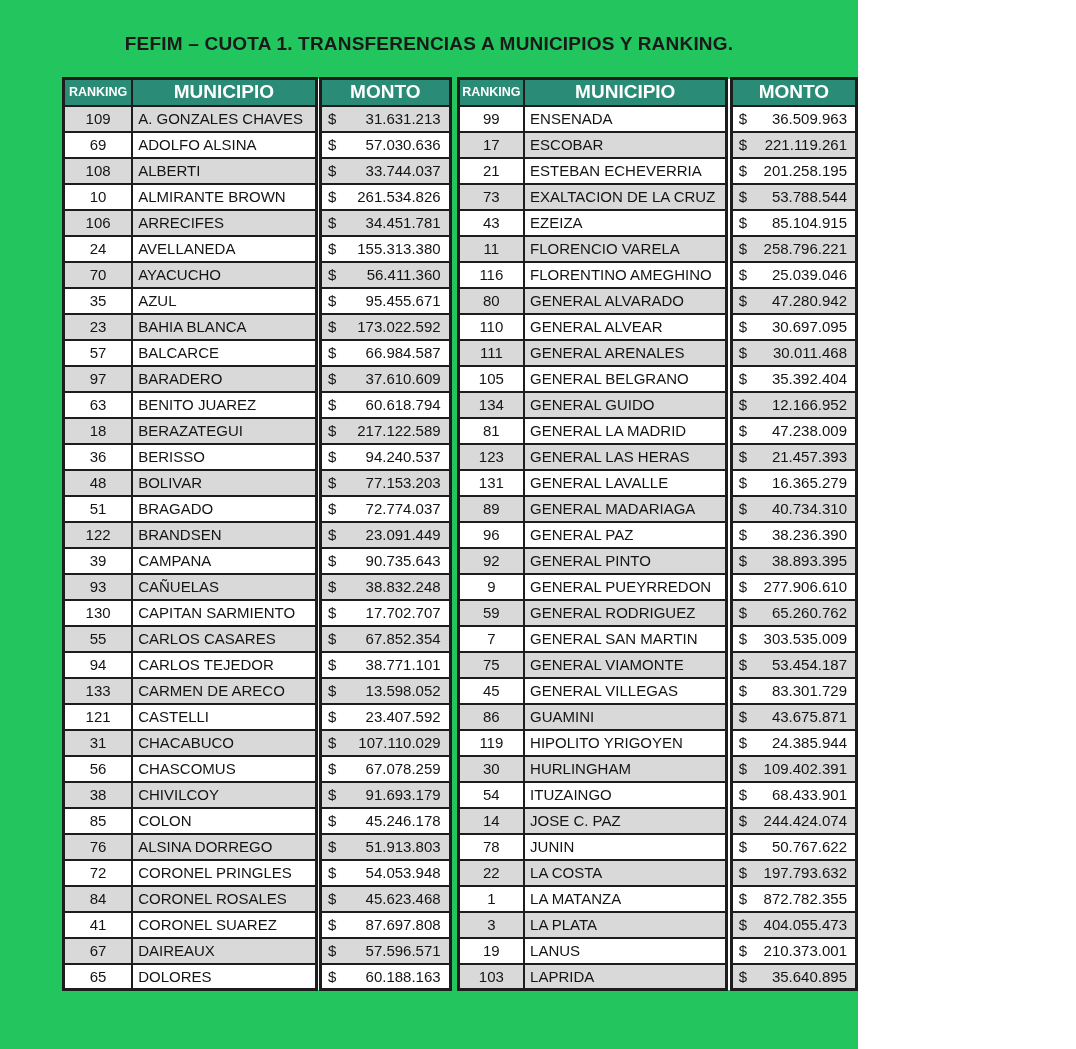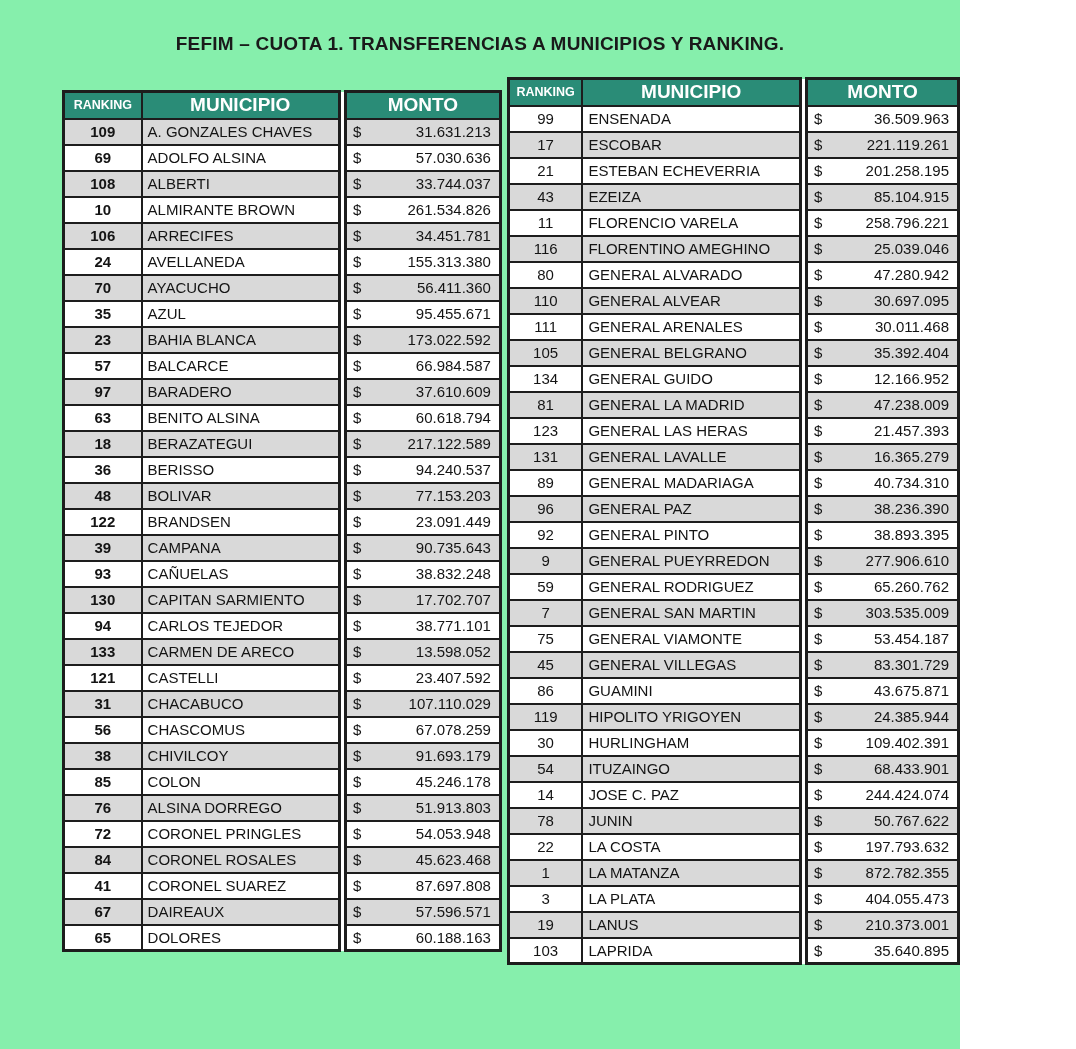--- a/index.html
+++ b/index.html
@@ -5,21 +5,21 @@
   :root{
     --hdr:#2A8C77;
     --hdr-text:#FFFFFF;
     --shade:#D9D9D9;
     --border:#1D1D1D;
     --text:#141414;
   }
   *{margin:0;padding:0;box-sizing:border-box;}
   body{background:#fff;}
   .page{
-    width:960px;height:1049px;background:#86efac;position:relative;
+    width:858px;height:1049px;background:#22c55e;position:relative;
     font-family:"Liberation Sans", sans-serif;color:var(--text);
   }
   .title{
     padding-top:33px;text-align:center;font-weight:bold;font-size:19px;
     color:#1A1A1A;letter-spacing:0.2px;
   }
   .tables-wrap{
     display:flex;gap:5px;margin:22px 0 0 62px;align-items:center;
   }
   table.tblock{border-collapse:collapse;table-layout:fixed;}
@@ -42,21 +42,21 @@
   .tblock td.ranking{text-align:center;}
   .tblock td.municipio{text-align:left;padding-left:5px;}
   .monto-inner{
     display:flex;justify-content:space-between;align-items:center;
     padding:0 8px 0 6px;height:100%;
   }
   
   .shade-a tbody tr:nth-child(odd) td:not(.gap){background:var(--shade);}
   .shade-b tbody tr:nth-child(even) td:not(.gap){background:var(--shade);}
   
-  .rank-bold tbody td.ranking{font-weight:bold;}
+  .rank-bold tbody td.ranking{font-weight:normal;}
 </style>
 </head>
 <body>
 
 <div class="page">
   <div class="title">FEFIM – CUOTA 1. TRANSFERENCIAS A MUNICIPIOS Y RANKING.</div>
 
   <div class="tables-wrap">
 
     <table class="tblock shade-a rank-bold">
@@ -191,21 +191,21 @@
             <td class="gap"></td>
             <td class="monto">
               <div class="monto-inner">
                 <span>$</span>
                 <span>37.610.609</span>
               </div>
             </td>
           </tr>
           <tr>
             <td class="ranking">63</td>
-            <td class="municipio">BENITO ALSINA</td>
+            <td class="municipio">BENITO JUAREZ</td>
             <td class="gap"></td>
             <td class="monto">
               <div class="monto-inner">
                 <span>$</span>
                 <span>60.618.794</span>
               </div>
             </td>
           </tr>
           <tr>
             <td class="ranking">18</td>
@@ -234,20 +234,31 @@
             <td class="municipio">BOLIVAR</td>
             <td class="gap"></td>
             <td class="monto">
               <div class="monto-inner">
                 <span>$</span>
                 <span>77.153.203</span>
               </div>
             </td>
           </tr>
           <tr>
+            <td class="ranking">51</td>
+            <td class="municipio">BRAGADO</td>
+            <td class="gap"></td>
+            <td class="monto">
+              <div class="monto-inner">
+                <span>$</span>
+                <span>72.774.037</span>
+              </div>
+            </td>
+          </tr>
+          <tr>
             <td class="ranking">122</td>
             <td class="municipio">BRANDSEN</td>
             <td class="gap"></td>
             <td class="monto">
               <div class="monto-inner">
                 <span>$</span>
                 <span>23.091.449</span>
               </div>
             </td>
           </tr>
@@ -274,20 +285,31 @@
             </td>
           </tr>
           <tr>
             <td class="ranking">130</td>
             <td class="municipio">CAPITAN SARMIENTO</td>
             <td class="gap"></td>
             <td class="monto">
               <div class="monto-inner">
                 <span>$</span>
                 <span>17.702.707</span>
+              </div>
+            </td>
+          </tr>
+          <tr>
+            <td class="ranking">55</td>
+            <td class="municipio">CARLOS CASARES</td>
+            <td class="gap"></td>
+            <td class="monto">
+              <div class="monto-inner">
+                <span>$</span>
+                <span>67.852.354</span>
               </div>
             </td>
           </tr>
           <tr>
             <td class="ranking">94</td>
             <td class="municipio">CARLOS TEJEDOR</td>
             <td class="gap"></td>
             <td class="monto">
               <div class="monto-inner">
                 <span>$</span>
@@ -473,20 +495,31 @@
             <td class="municipio">ESTEBAN ECHEVERRIA</td>
             <td class="gap"></td>
             <td class="monto">
               <div class="monto-inner">
                 <span>$</span>
                 <span>201.258.195</span>
               </div>
             </td>
           </tr>
           <tr>
+            <td class="ranking">73</td>
+            <td class="municipio">EXALTACION DE LA CRUZ</td>
+            <td class="gap"></td>
+            <td class="monto">
+              <div class="monto-inner">
+                <span>$</span>
+                <span>53.788.544</span>
+              </div>
+            </td>
+          </tr>
+          <tr>
             <td class="ranking">43</td>
             <td class="municipio">EZEIZA</td>
             <td class="gap"></td>
             <td class="monto">
               <div class="monto-inner">
                 <span>$</span>
                 <span>85.104.915</span>
               </div>
             </td>
           </tr>

